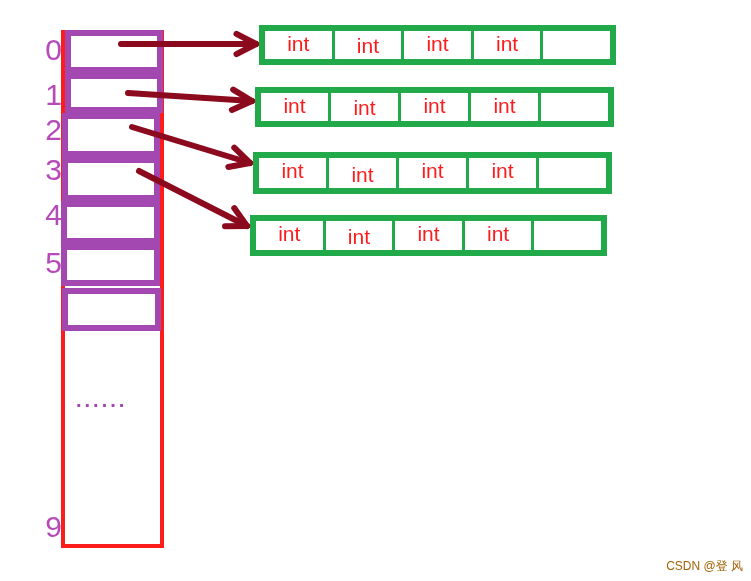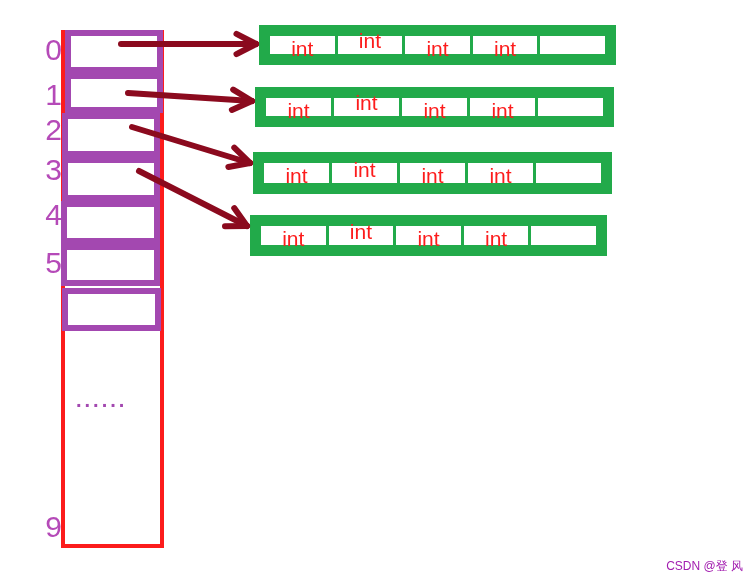--- a/index.html
+++ b/index.html
@@ -66,21 +66,21 @@
   }
 
   
   .int-row {
     position: absolute;
     border: 5px solid #22aa4a;
     box-sizing: border-box;
     display: flex;
     background: #22aa4a;
     gap: 3px;
-    padding: 6px;
+    padding: 1px;
   }
   .int-cell {
     background: #ffffff;
     flex: 1 1 0;
     display: flex;
     align-items: center;
     justify-content: center;
     color: #fc1c1c;
     font-size: 21px;
     font-family: "Liberation Sans", sans-serif;
@@ -96,21 +96,21 @@
     width: 751px;
     height: 581px;
     pointer-events: none;
   }
 
   
   .watermark {
     position: absolute;
     right: 8px;
     bottom: 6px;
-    color: #a21caf;
+    color: #a16207;
     font-size: 12px;
     font-family: "Liberation Sans", sans-serif;
     white-space: nowrap;
   }
 </style>
 </head>
 <body>
 
 <div id="canvas">
 

